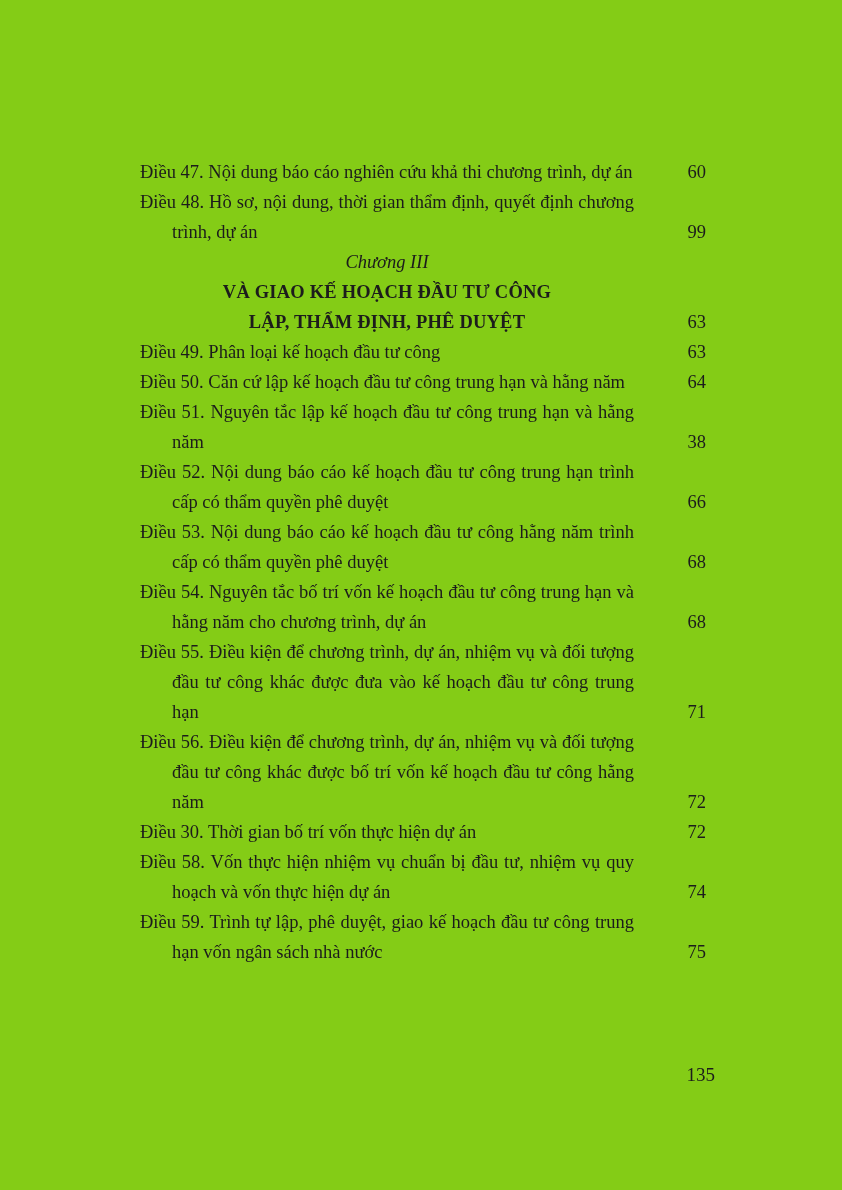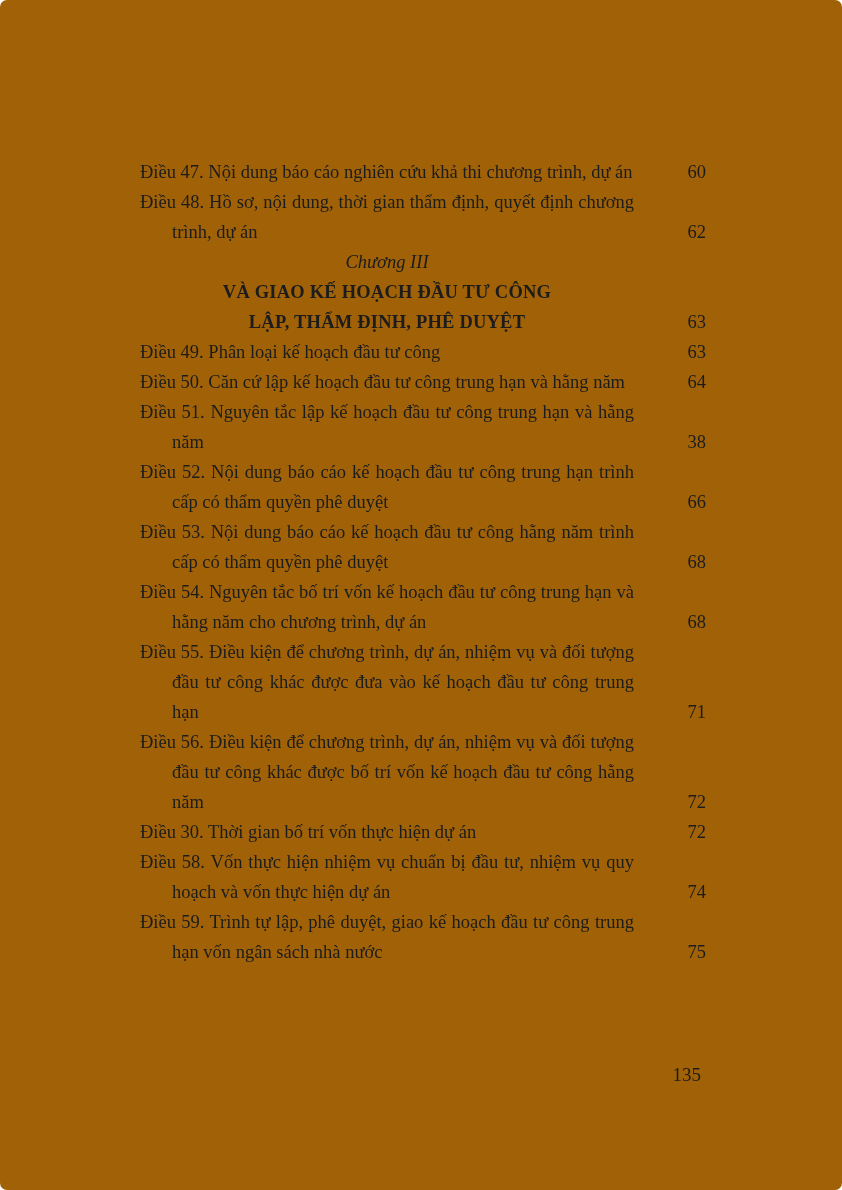--- a/index.html
+++ b/index.html
@@ -7,23 +7,22 @@
   body {
     font-family: "Liberation Serif", "DejaVu Serif", serif;
     color: #1c1c1c;
     -webkit-font-smoothing: antialiased;
   }
   .page {
     position: relative;
     width: 842px;
     height: 1190px;
     margin: 0 auto;
-    background: #a16207;
+    background: #84cc16;
     overflow: hidden;
-    border-radius: 7px;
   }
   .content {
     position: absolute;
     left: 140px;
     top: 157px;
     width: 566px;
     font-size: 18.5px;
     line-height: 30px;
   }
   .entry {
@@ -50,40 +49,40 @@
   }
   .chapter-label {
     font-style: italic;
   }
   .chapter-title {
     font-weight: bold;
     letter-spacing: 0.2px;
   }
   .footer-page {
     position: absolute;
-    right: 141px;
+    right: 127px;
     top: 1060px;
     font-size: 19px;
     line-height: 30px;
   }
 </style>
 </head>
 <body>
 
 <div class="page">
   <div class="content">
 
     <div class="entry">
       <div class="entry-text">Điều 47. Nội dung báo cáo nghiên cứu khả thi chương trình, dự án</div>
       <div class="entry-page">60</div>
     </div>
 
     <div class="entry">
       <div class="entry-text">Điều 48. Hồ sơ, nội dung, thời gian thẩm định, quyết định chương trình, dự án</div>
-      <div class="entry-page">62</div>
+      <div class="entry-page">99</div>
     </div>
 
     <div class="chapter">
       <div class="chapter-inner">
         <div class="chapter-label">Chương III</div>
         <div class="chapter-title">VÀ GIAO KẾ HOẠCH ĐẦU TƯ CÔNG</div>
         <div class="chapter-title">LẬP, THẨM ĐỊNH, PHÊ DUYỆT</div>
       </div>
       <div class="entry-page">63</div>
     </div>

